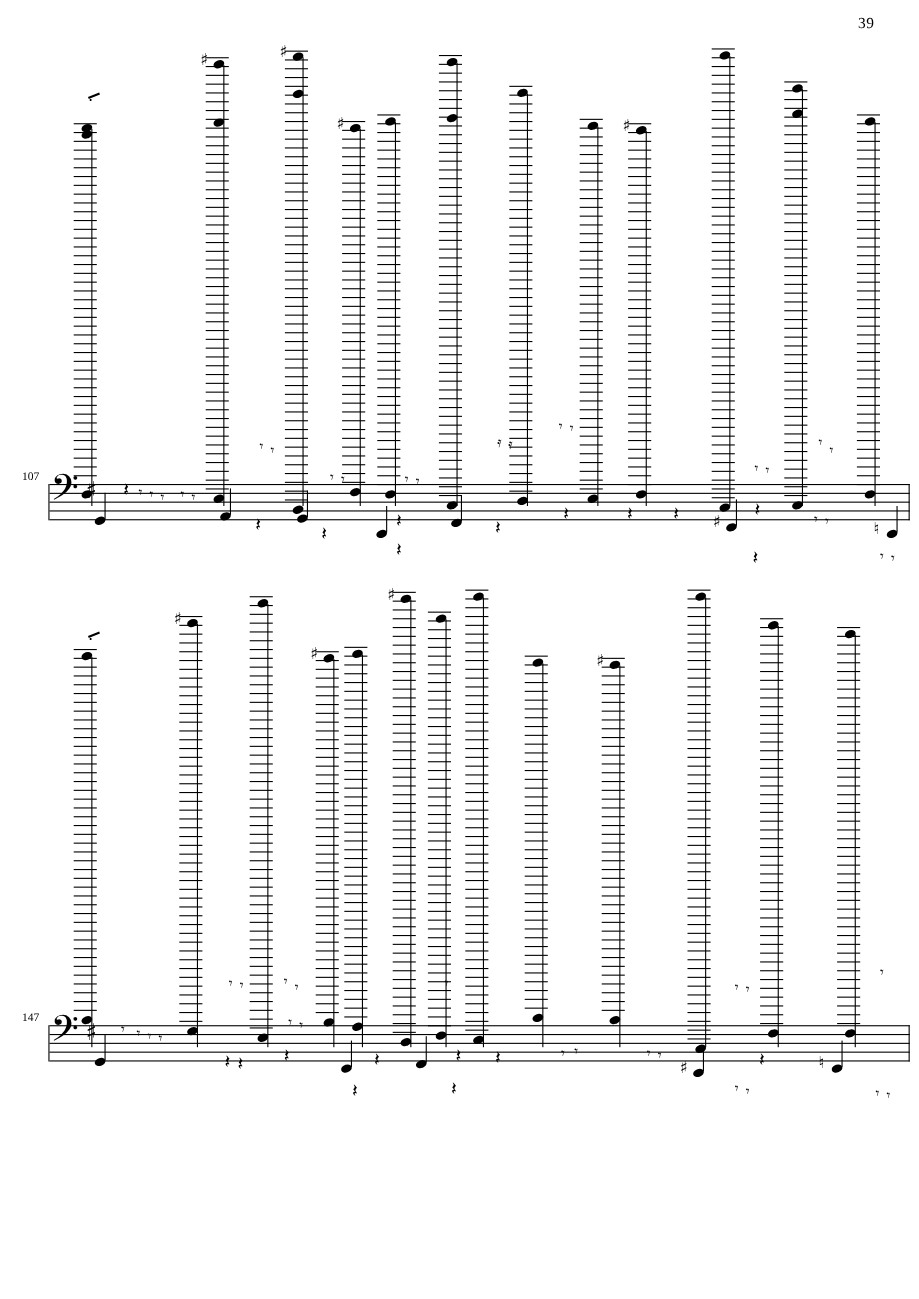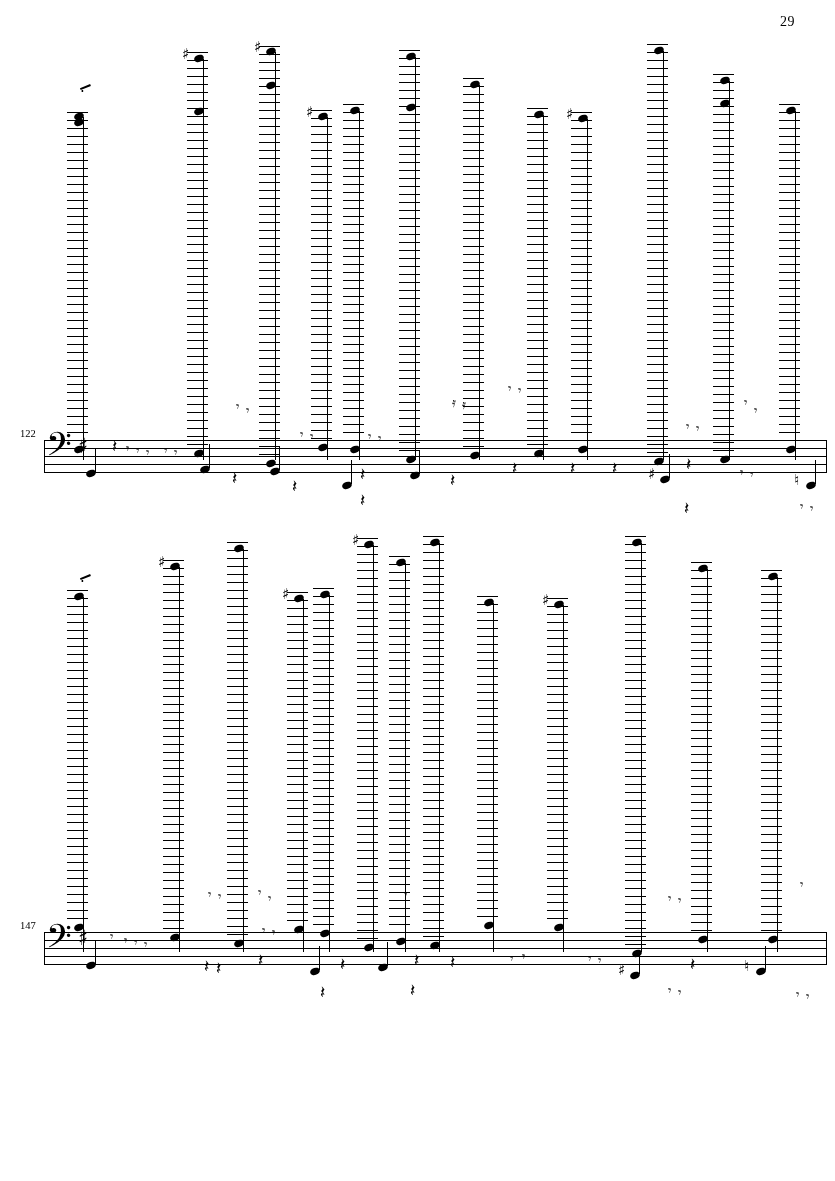--- a/index.html
+++ b/index.html
@@ -43,25 +43,25 @@
   .rest{position:absolute;font-size:17px;font-family:"DejaVu Sans",sans-serif;line-height:1;}
   .rest.small{font-size:13px;}
   .flagmark{position:absolute;font-size:15px;font-family:"DejaVu Sans",sans-serif;}
   .beamlet{position:absolute;height:2.4px;background:#000;transform:rotate(-22deg);}
 </style>
 </head>
 <body>
 
 <div class="page">
 
-  <div class="page-number">29</div>
+  <div class="page-number">39</div>
 
   <div class="system sys1">
 
-    <div class="measure-num" style="left:20px;top:428px;">122</div>
+    <div class="measure-num" style="left:20px;top:428px;">107</div>
 
     <div class="staff" style="top:440px;">
       <div class="ln"></div>
       <div class="ln"></div>
       <div class="ln"></div>
       <div class="ln"></div>
       <div class="ln"></div>
     </div>
 
     <div class="clef" style="left:46px;top:428px;">𝄢</div>

